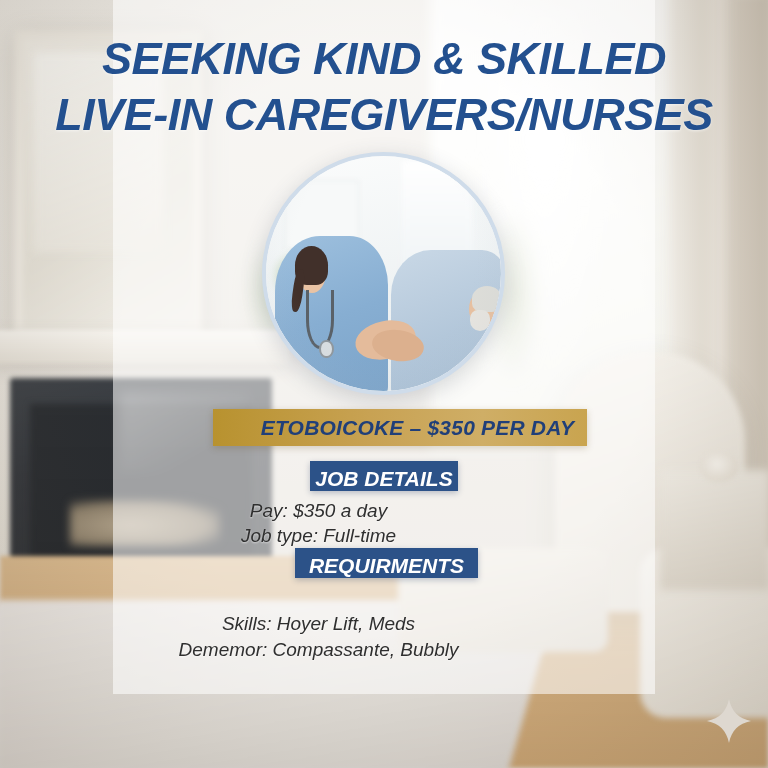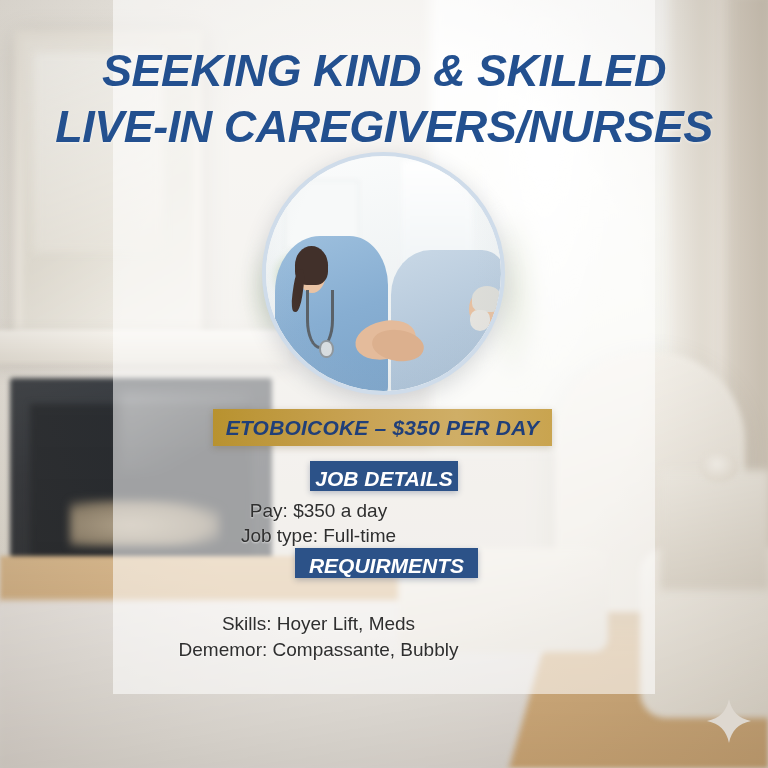--- a/index.html
+++ b/index.html
@@ -74,21 +74,21 @@
     background:radial-gradient(ellipse at 50% 50%,rgba(150,176,126,.75),rgba(160,182,140,0) 72%);
     filter:blur(7px);}
   .bg-vignette{position:absolute;inset:0;
     background:radial-gradient(ellipse at 50% 45%,rgba(0,0,0,0) 48%,rgba(90,78,62,.20) 100%);}
 
   
   .panel{position:absolute;left:113px;top:0;width:542px;height:694px;
     background:rgba(255,255,255,.56);}
 
   
-  .headline{position:absolute;left:0;top:48px;width:768px;text-align:center;
+  .headline{position:absolute;left:0;top:36px;width:768px;text-align:center;
     z-index:5;color:#23508f;font-weight:bold;font-style:italic;
     letter-spacing:-.5px;line-height:1.0;
     text-shadow:0 1px 3px rgba(255,255,255,.55);}
   .headline .l1{display:block;font-size:45px;}
   .headline .l2{display:block;font-size:45px;margin-top:11px;}
 
   
   .photo-wrap{position:absolute;left:262px;top:152px;width:243px;height:243px;
     border-radius:50%;border:4px solid #cfdcea;box-sizing:border-box;
     overflow:hidden;z-index:6;
@@ -129,36 +129,36 @@
     background:#e4bb9b;border-radius:50%;transform:rotate(-12deg);}
   .ph-hands2{position:absolute;left:45%;top:74%;width:22%;height:13%;
     background:#dcb08e;border-radius:50%;transform:rotate(8deg);}
   .ph-shade{position:absolute;inset:0;
     background:radial-gradient(ellipse at 50% 42%,rgba(255,255,255,0) 55%,rgba(180,190,200,.18) 100%);}
 
   
   .gold{position:absolute;left:213px;top:409px;width:339px;height:37px;
     z-index:6;display:flex;align-items:center;justify-content:center;
     background:linear-gradient(90deg,#b8922f 0%,#c8a253 42%,#cfae66 72%,#c9a44f 100%);
-    box-shadow:0 2px 7px rgba(90,70,20,.22);}
+    box-shadow:0 2px 7px rgba(90,70,20,.22);padding-left:35px;}
   .gold span{color:#203f79;font-weight:bold;font-style:italic;font-size:21px;
     letter-spacing:.2px;}
 
   
   .badge{position:absolute;z-index:6;display:flex;align-items:flex-end;
     justify-content:center;background:#2c5288;
     box-shadow:0 2px 6px rgba(30,50,90,.28);}
   .badge span{color:#ffffff;font-weight:bold;font-style:italic;font-size:21px;}
   .badge-job{left:310px;top:461px;width:148px;height:30px;}
   .badge-req{left:295px;top:548px;width:183px;height:30px;}
 
   
   .body-line{position:absolute;width:637px;text-align:center;z-index:6;
     color:#2f2f2f;font-size:19px;line-height:1.28;
-    text-shadow:0 1px 2px rgba(255,255,255,.6);}
+    text-shadow:0 1px 2px rgba(255,255,255,.6);font-style:italic;}
   .pay{top:499px;}
   .jobtype{top:524px;}
   .req1{top:586px;}
   .req2{top:612px;}
   .req3{top:638px;}
   .ribbon-mask{position:absolute;left:139px;top:685px;width:490px;height:49px;
     z-index:7;background:#2a5289;
     clip-path:polygon(0 0,94% 0,100% 50%,94% 100%,0 100%,6% 50%);
     display:flex;align-items:center;justify-content:center;}
   .ribbon-mask span{color:#ffffff;font-weight:bold;font-style:italic;

